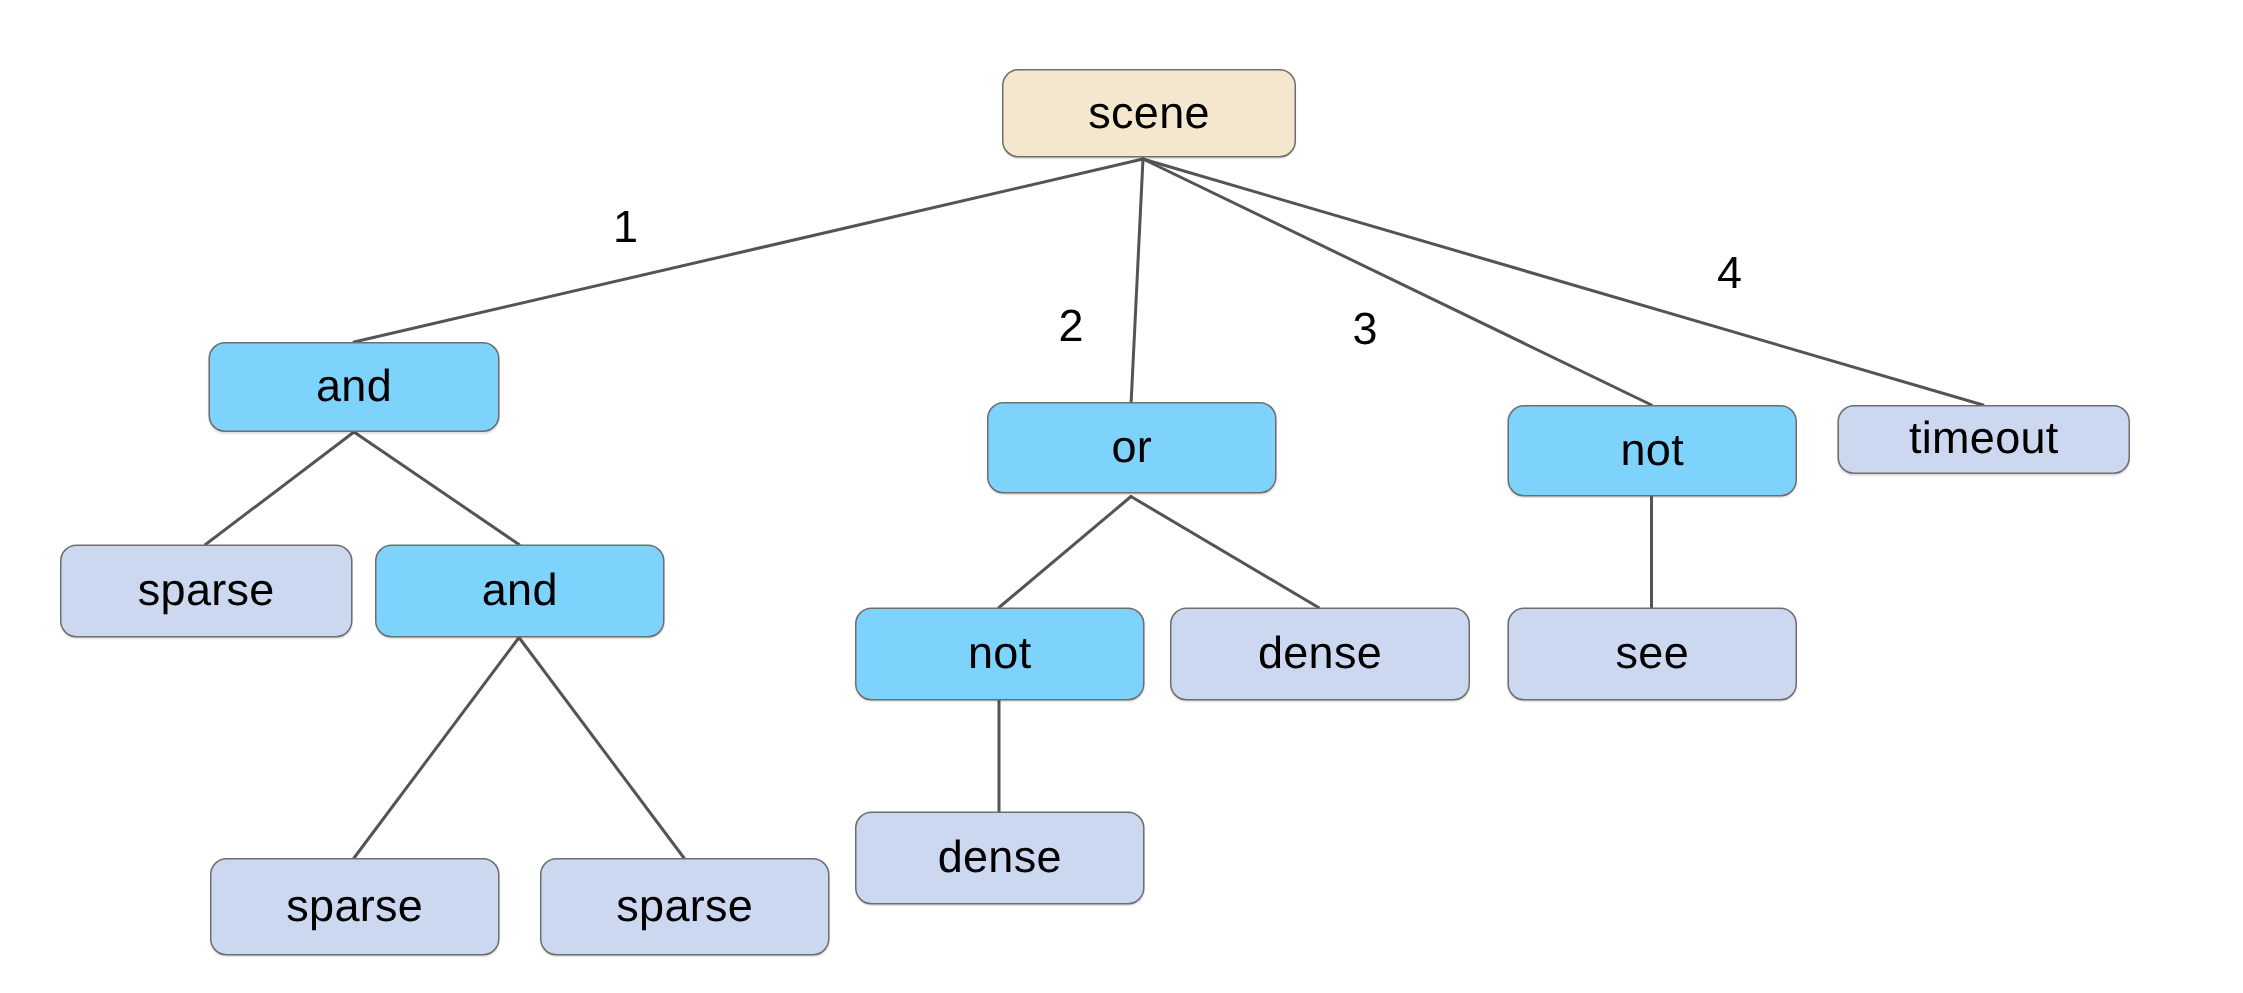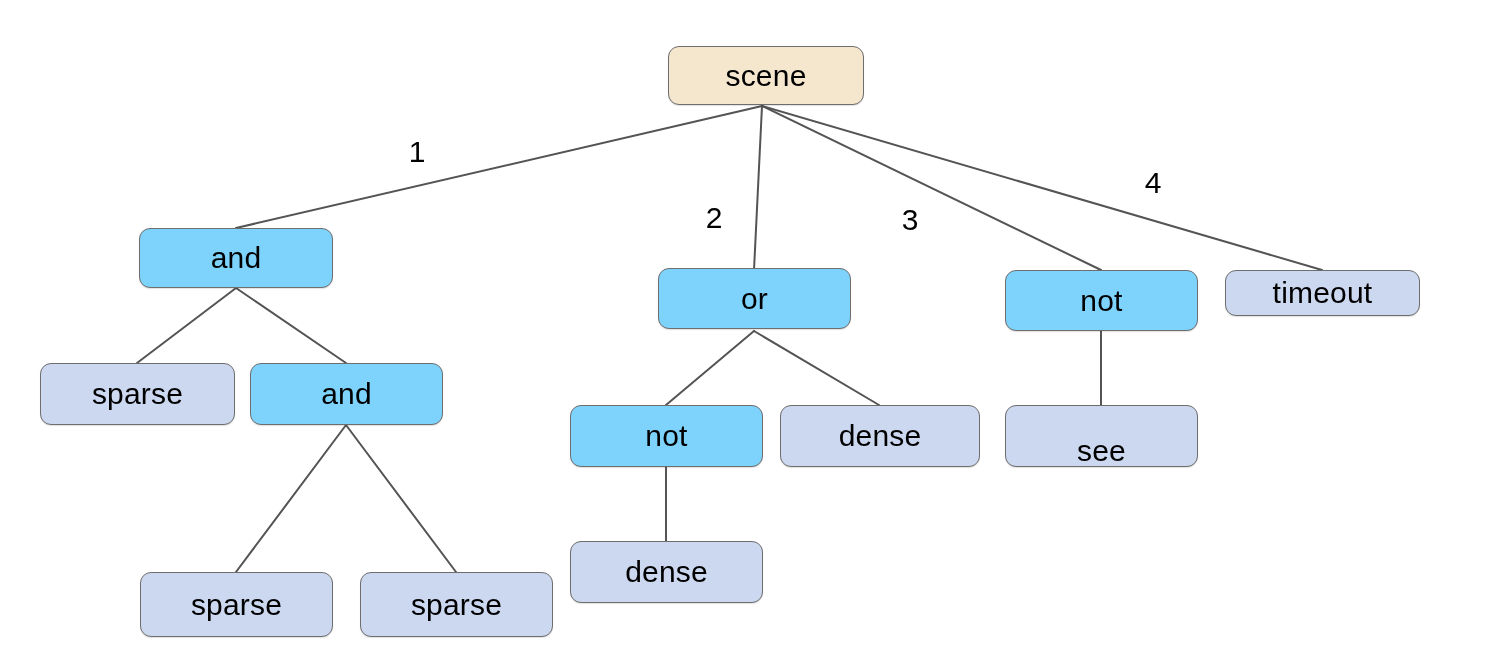--- a/index.html
+++ b/index.html
@@ -91,21 +91,21 @@
       </div>
       <div class="node op" style="left: 250px; top: 363px; width: 193px; height: 62px;">
         <span>and</span>
       </div>
       <div class="node op" style="left: 570px; top: 405px; width: 193px; height: 62px;">
         <span>not</span>
       </div>
       <div class="node leaf" style="left: 780px; top: 405px; width: 200px; height: 62px;">
         <span>dense</span>
       </div>
-      <div class="node leaf" style="left: 1005px; top: 405px; width: 193px; height: 62px; align-items: flex-end;">
+      <div class="node leaf" style="left: 1005px; top: 405px; width: 193px; height: 62px;">
         <span>see</span>
       </div>
       <div class="node leaf" style="left: 570px; top: 541px; width: 193px; height: 62px;">
         <span>dense</span>
       </div>
       <div class="node leaf" style="left: 140px; top: 572px; width: 193px; height: 65px;">
         <span>sparse</span>
       </div>
       <div class="node leaf" style="left: 360px; top: 572px; width: 193px; height: 65px;">
         <span>sparse</span>

